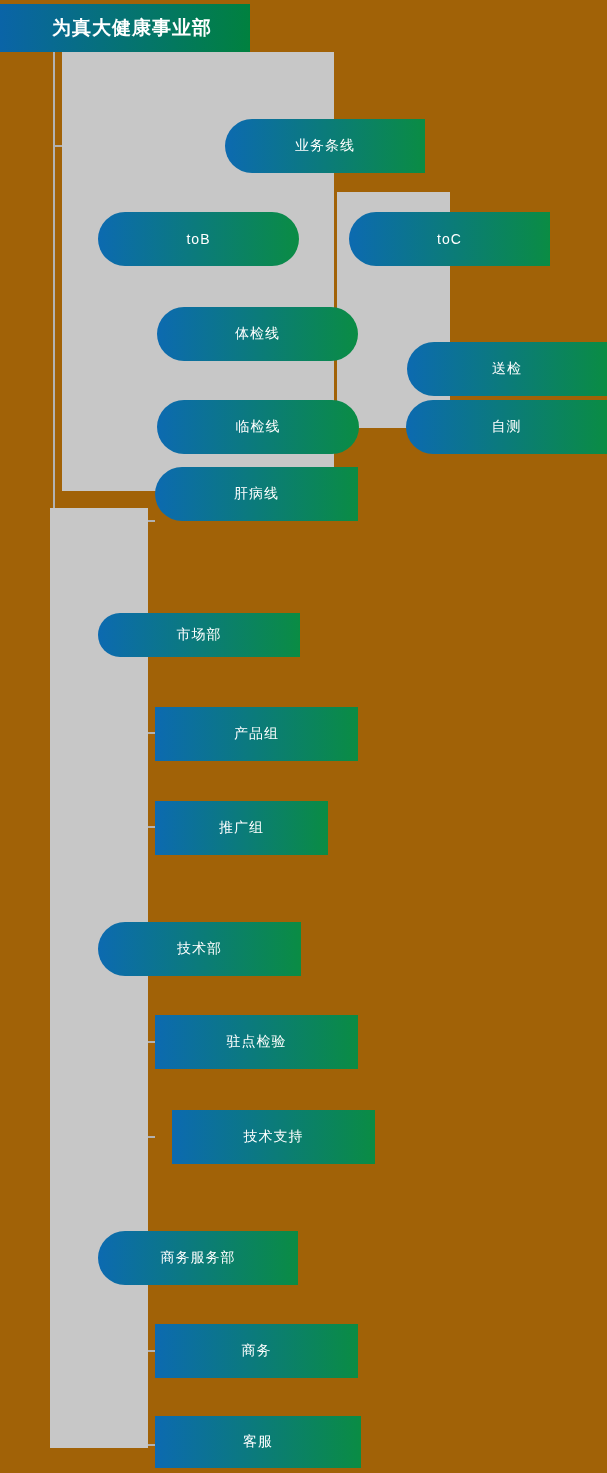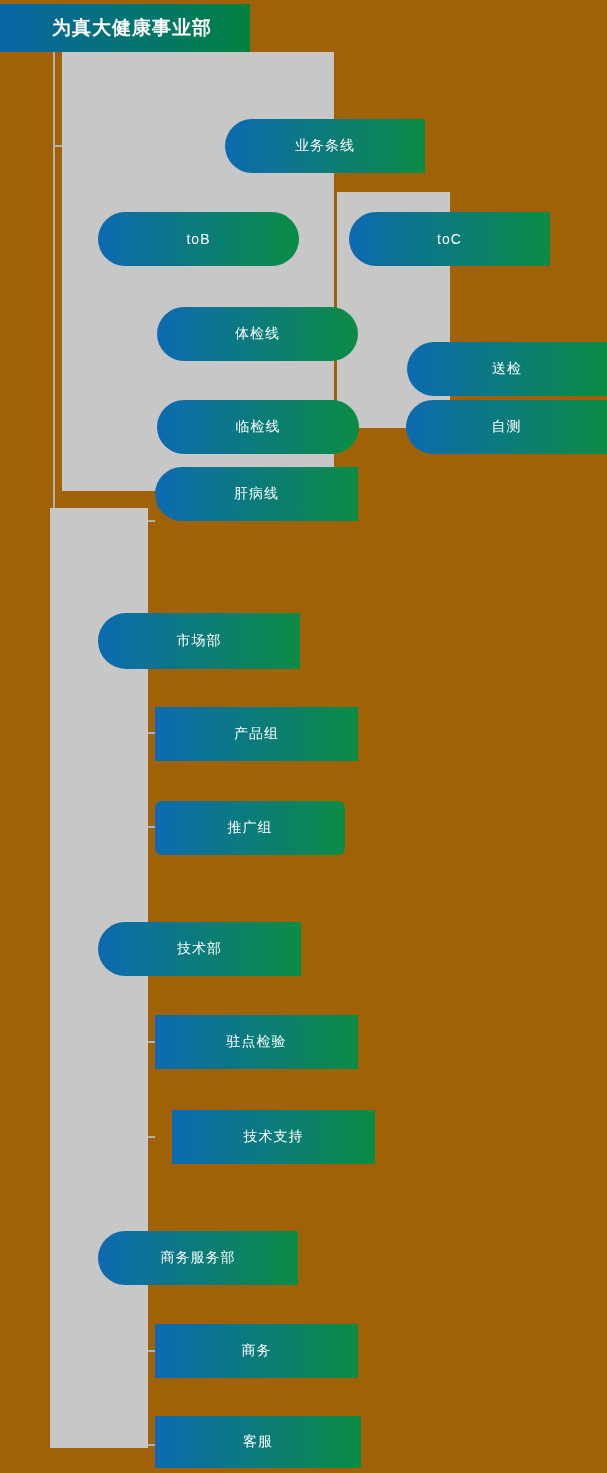--- a/index.html
+++ b/index.html
@@ -46,23 +46,23 @@
   .stadium{border-radius:27px;}
   .stad-left{border-radius:27px 0 0 27px;}
   #n-yewutiaoxian{left:225px;top:119px;width:200px;}
   #n-tob{left:98px;top:212px;width:201px;}
   #n-toc{left:349px;top:212px;width:201px;}
   #n-tijianxian{left:157px;top:307px;width:201px;}
   #n-songjian{left:407px;top:306px;width:200px;margin-top:36px;}
   #n-linjianxian{left:157px;top:400px;width:202px;}
   #n-zice{left:406px;top:400px;width:201px;}
   #n-ganbingxian{left:155px;top:467px;width:203px;}
-  #n-shichangbu{left:98px;top:613px;width:202px;height:56px;border-radius:28px 0 0 28px;}
+  #n-shichangbu{left:98px;top:613px;width:202px;height:44px;border-radius:28px 0 0 28px;}
   #n-chanpinzu{left:155px;top:707px;width:203px;}
-  #n-tuiguangzu{left:155px;top:801px;width:190px;border-radius:7px;}
+  #n-tuiguangzu{left:155px;top:801px;width:173px;}
   #n-jishubu{left:98px;top:922px;width:203px;}
   #n-zhudianjianyan{left:155px;top:1015px;width:203px;}
   #n-jishuzhichi{left:155px;top:1110px;width:203px;margin-left:17px;}
   #n-shangwufuwubu{left:98px;top:1231px;width:200px;}
   #n-shangwu{left:155px;top:1324px;width:203px;}
   #n-kefu{left:155px;top:1416px;width:206px;height:52px;}
 </style>
 </head>
 <body>
 

